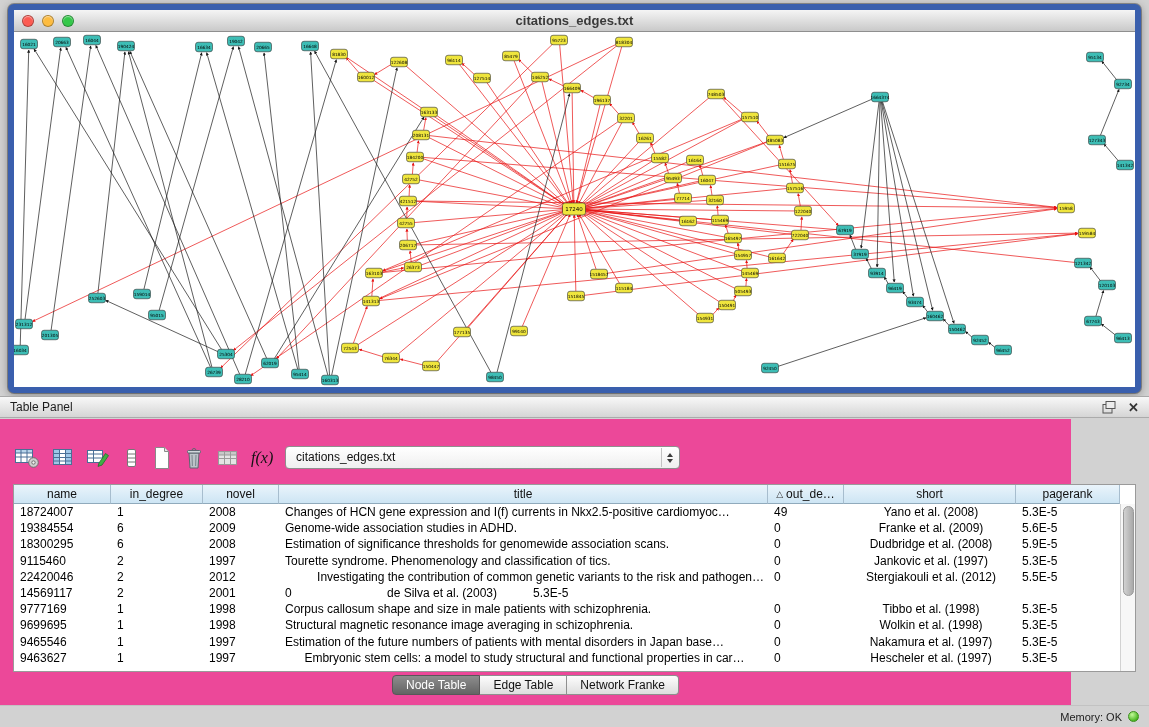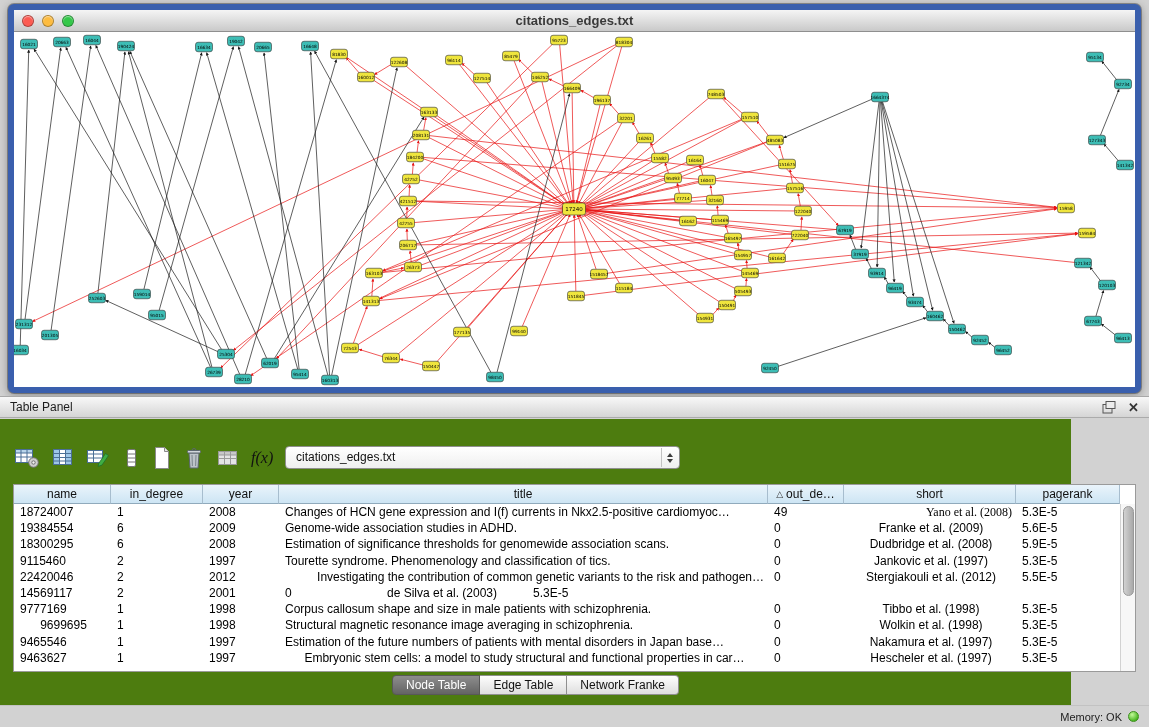--- a/index.html
+++ b/index.html
@@ -18,21 +18,21 @@
   .canvas svg{display:block;width:100%;height:100%;}
 
   
   .panel-header{position:absolute;left:0;top:396px;width:1149px;height:22px;
     background:linear-gradient(#f8f8f8,#d5d5d5);border-top:1px solid #a8a8a8;border-bottom:1px solid #ababab;
     display:flex;align-items:center;padding:0 10px;font-size:12px;color:#1d1d1d;}
   .ph-icons{margin-left:auto;display:flex;align-items:center;gap:12px;}
   .ph-btn{display:flex;align-items:center;justify-content:center;color:#333;font-size:13px;font-weight:bold;line-height:1;}
 
   
-  .panel-body{position:absolute;left:0;top:419px;width:1071px;height:286px;background:#4d7c0f;}
+  .panel-body{position:absolute;left:0;top:419px;width:1071px;height:286px;background:#ec4899;}
   .toolbar{position:absolute;left:14px;top:24px;display:flex;align-items:center;gap:11px;height:30px;}
   .tool-btn{display:flex;align-items:center;justify-content:center;min-width:20px;height:28px;}
   .fx{font-family:"Liberation Serif",serif;font-style:italic;font-size:16px;color:#111;}
   .dropdown{position:absolute;left:285px;top:27px;width:395px;height:23px;background:linear-gradient(#ffffff,#efefef);
     border:1px solid #8f8f8f;border-radius:4px;font-size:12px;line-height:21px;padding:0 24px 0 10px;color:#111;}
   .dd-stepper{position:absolute;right:1px;top:1px;width:17px;height:19px;border-left:1px solid #c2c2c2;
     display:flex;flex-direction:column;align-items:center;justify-content:center;gap:2px;}
   .dd-up{width:0;height:0;border-left:3.5px solid transparent;border-right:3.5px solid transparent;border-bottom:4.5px solid #3c3c3c;}
   .dd-down{width:0;height:0;border-left:3.5px solid transparent;border-right:3.5px solid transparent;border-top:4.5px solid #3c3c3c;}
 
@@ -721,21 +721,21 @@
 
   <div class="table-wrap">
     <div class="thead" id="thead">
         <div class="th" style="width: 97px;">
           <span>name</span>
         </div>
         <div class="th" style="width: 92px;">
           <span>in_degree</span>
         </div>
         <div class="th" style="width: 76px;">
-          <span>year</span>
+          <span>novel</span>
         </div>
         <div class="th" style="width: 489px;">
           <span>title</span>
         </div>
         <div class="th" style="width: 76px;">
           <span class="sort">△</span>
           <span>out_de…</span>
         </div>
         <div class="th" style="width: 172px;">
           <span>short</span>
@@ -744,21 +744,21 @@
           <span>pagerank</span>
         </div>
       </div>
     <div id="tbody">
         <div class="tr">
           <div class="td" style="width: 97px; text-align: left;">18724007</div>
           <div class="td" style="width: 92px; text-align: left;">1</div>
           <div class="td" style="width: 76px; text-align: left;">2008</div>
           <div class="td" style="width: 489px; text-align: left;">Changes of HCN gene expression and I(f) currents in Nkx2.5-positive cardiomyoc…</div>
           <div class="td" style="width: 76px; text-align: left;">49</div>
-          <div class="td" style="width: 172px; text-align: right; font-family: Liberation Serif, serif;">Yano et al. (2008)</div>
+          <div class="td" style="width: 172px; text-align: center;">Yano et al. (2008)</div>
           <div class="td" style="width: 104px; text-align: left;">5.3E-5</div>
         </div>
         <div class="tr">
           <div class="td" style="width: 97px; text-align: left;">19384554</div>
           <div class="td" style="width: 92px; text-align: left;">6</div>
           <div class="td" style="width: 76px; text-align: left;">2009</div>
           <div class="td" style="width: 489px; text-align: left;">Genome-wide association studies in ADHD.</div>
           <div class="td" style="width: 76px; text-align: left;">0</div>
           <div class="td" style="width: 172px; text-align: center;">Franke et al. (2009)</div>
           <div class="td" style="width: 104px; text-align: left;">5.6E-5</div>
@@ -801,21 +801,21 @@
         <div class="tr">
           <div class="td" style="width: 97px; text-align: left;">9777169</div>
           <div class="td" style="width: 92px; text-align: left;">1</div>
           <div class="td" style="width: 76px; text-align: left;">1998</div>
           <div class="td" style="width: 489px; text-align: left;">Corpus callosum shape and size in male patients with schizophrenia.</div>
           <div class="td" style="width: 76px; text-align: left;">0</div>
           <div class="td" style="width: 172px; text-align: center;">Tibbo et al. (1998)</div>
           <div class="td" style="width: 104px; text-align: left;">5.3E-5</div>
         </div>
         <div class="tr">
-          <div class="td" style="width: 97px; text-align: center;">9699695</div>
+          <div class="td" style="width: 97px; text-align: left;">9699695</div>
           <div class="td" style="width: 92px; text-align: left;">1</div>
           <div class="td" style="width: 76px; text-align: left;">1998</div>
           <div class="td" style="width: 489px; text-align: left;">Structural magnetic resonance image averaging in schizophrenia.</div>
           <div class="td" style="width: 76px; text-align: left;">0</div>
           <div class="td" style="width: 172px; text-align: center;">Wolkin et al. (1998)</div>
           <div class="td" style="width: 104px; text-align: left;">5.3E-5</div>
         </div>
         <div class="tr">
           <div class="td" style="width: 97px; text-align: left;">9465546</div>
           <div class="td" style="width: 92px; text-align: left;">1</div>

